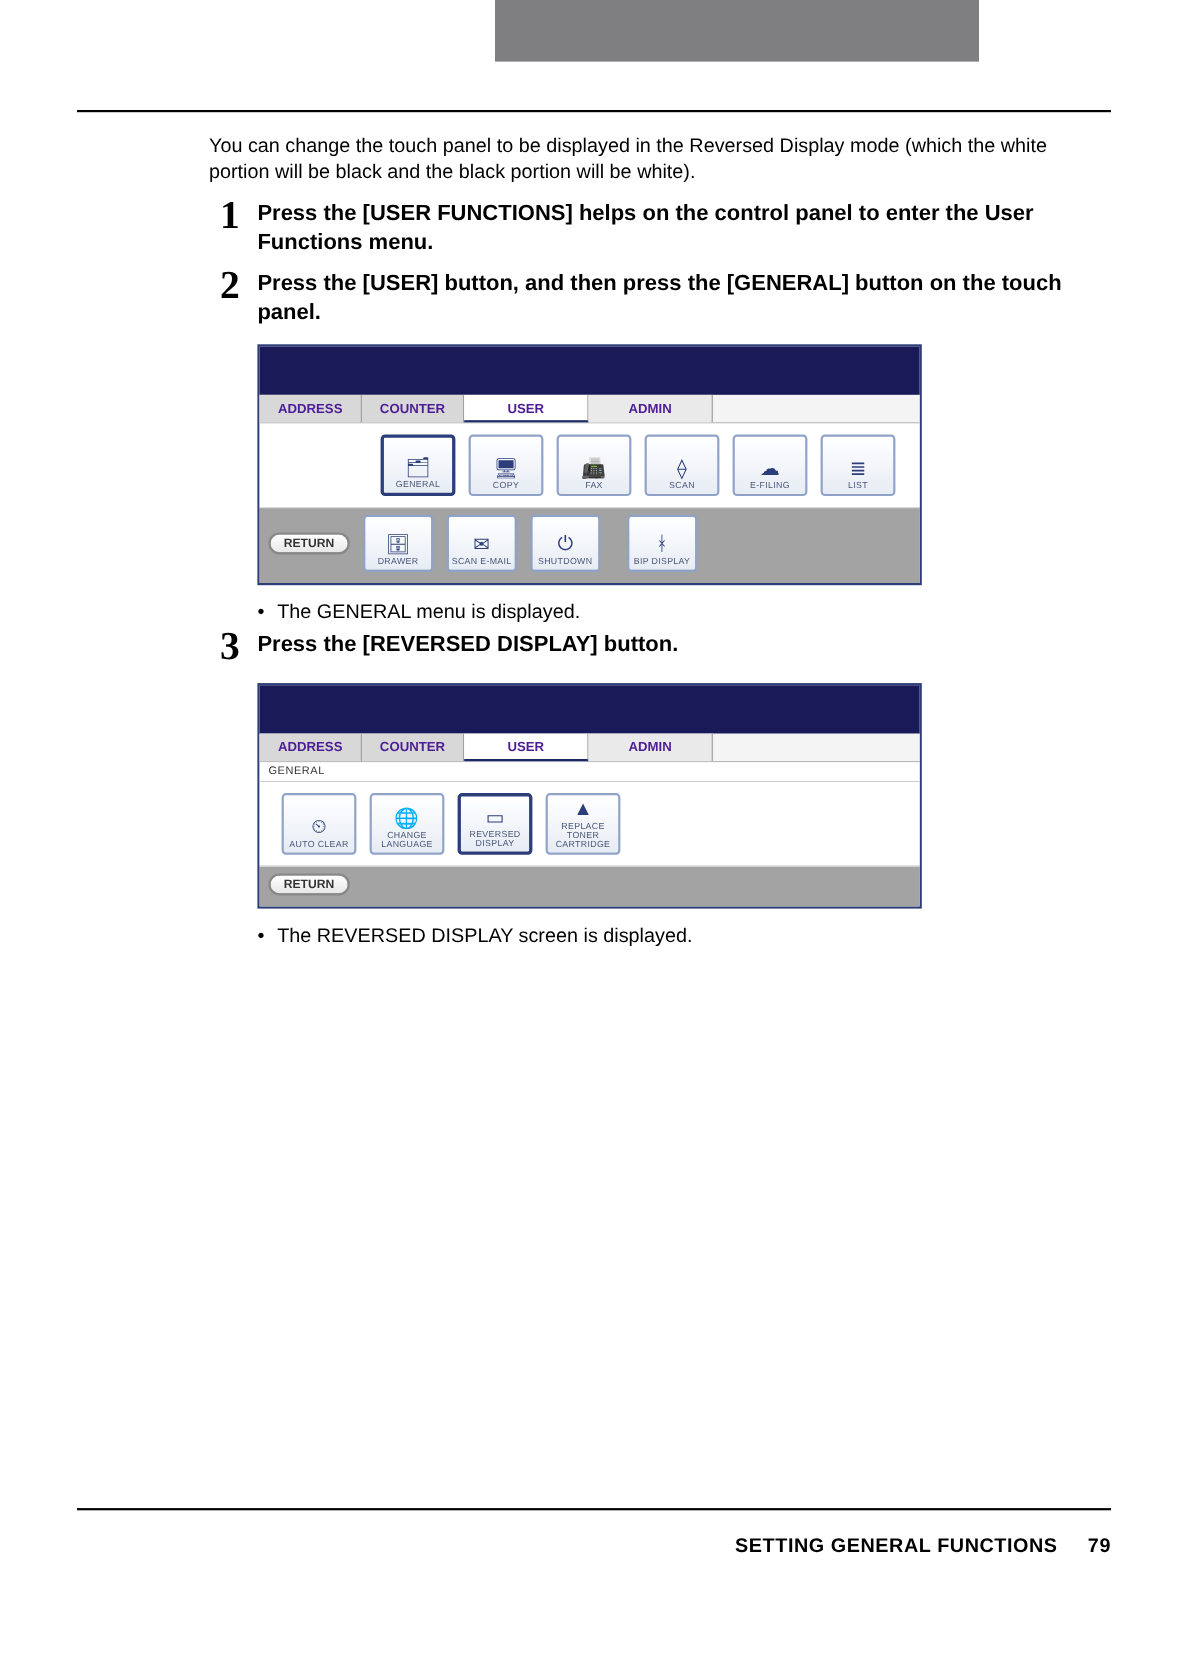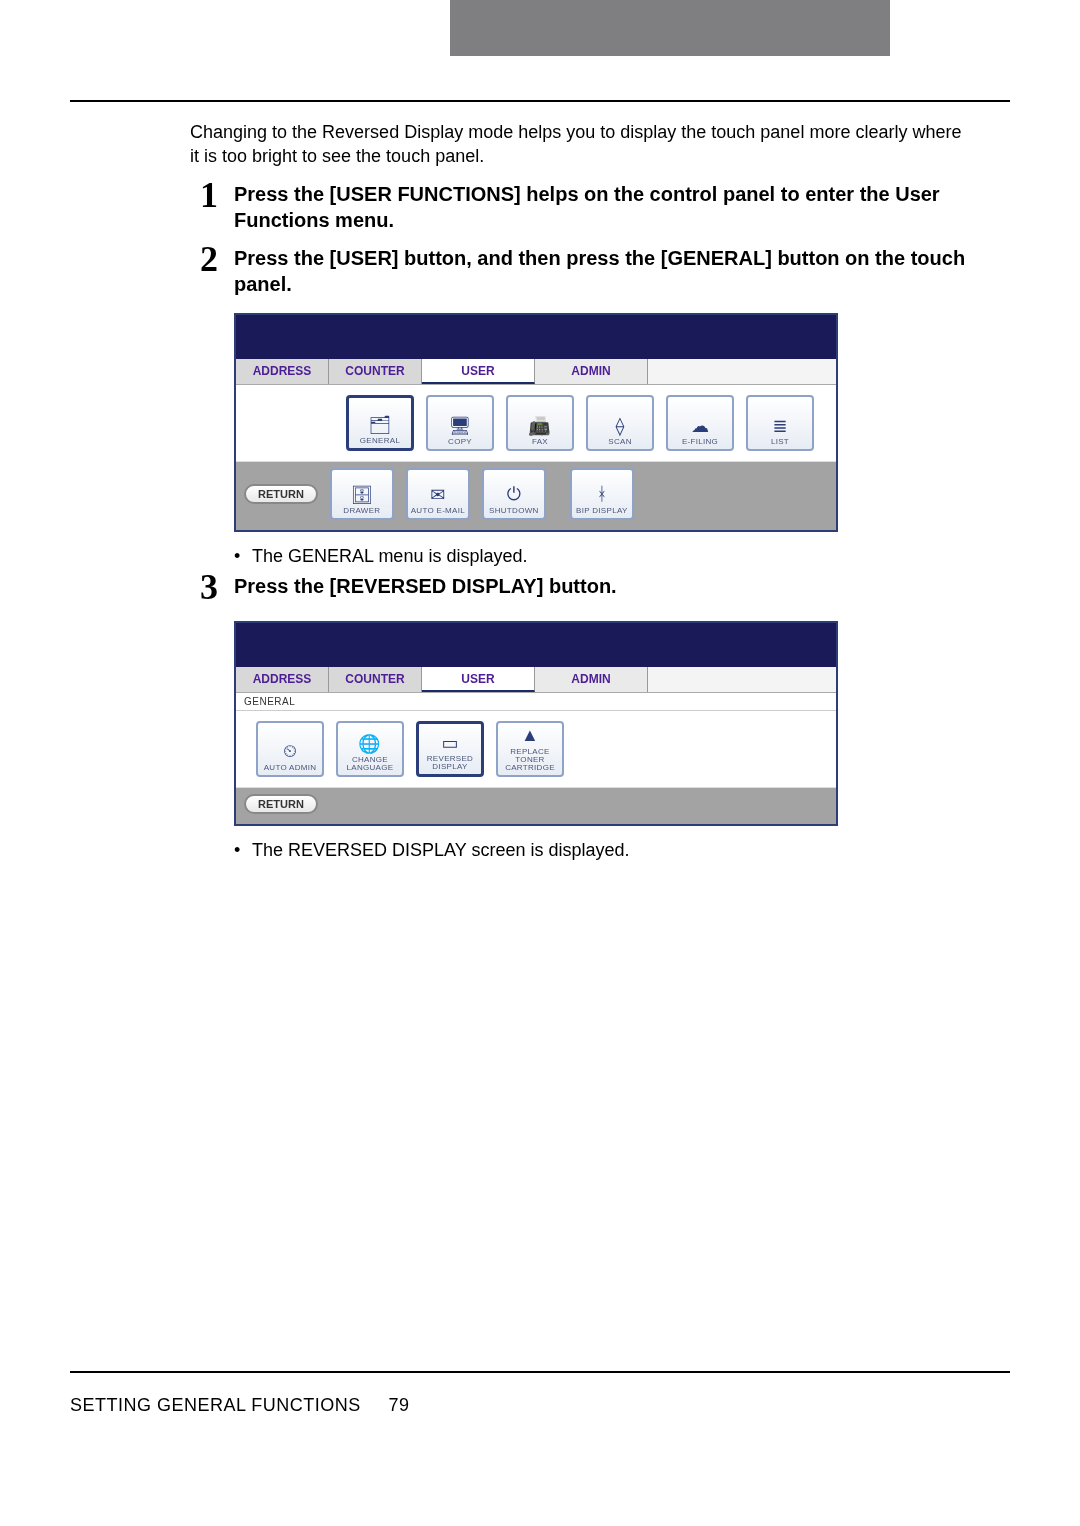--- a/index.html
+++ b/index.html
@@ -177,44 +177,45 @@
     font-weight: bold;
     color: #333;
     background: linear-gradient(#fff,#e8e8e8);
   }
   .footer-rule {
     border-top: 2px solid #000;
     width: 100%;
     margin-bottom: 22px;
   }
   .footer-line {
-    text-align: left;
+    text-align: right;
     font-size: 18px;
     letter-spacing: 0.5px;
+    font-weight: bold;
   }
   .footer-line .pg {
     margin-left: 22px;
   }
   
   .glyph { font-family: "Segoe UI Symbol","Apple Color Emoji",sans-serif; }
 </style>
 </head>
 <body>
 
 <div class="page">
 
   <div class="top-block">
     <div class="top-gray"></div>
   </div>
   <div class="spacer1"></div>
 
   <div class="rule"></div>
 
 
-  <div class="body-indent">Changing to the Reversed Display mode helps you to display the touch panel more clearly where it is too bright to see the touch panel.</div>
+  <div class="body-indent">You can change the touch panel to be displayed in the Reversed Display mode (which the white portion will be black and the black portion will be white).</div>
 
   <div class="steps">
     <div class="step">
       <div class="step-num">1</div>
       <div class="step-text">Press the [USER FUNCTIONS] helps on the control panel to enter the User Functions menu.</div>
     </div>
   </div>
 
   <div class="steps">
     <div class="step">
@@ -261,21 +262,21 @@
       </div>
 
       <div class="bottomrow">
         <div class="returnbtn">RETURN</div>
         <div class="iconbtn small">
           <div class="ic glyph">🗄</div>
           <div class="lbl">DRAWER</div>
         </div>
         <div class="iconbtn small">
           <div class="ic glyph">✉</div>
-          <div class="lbl">AUTO E-MAIL</div>
+          <div class="lbl">SCAN E-MAIL</div>
         </div>
         <div class="iconbtn small">
           <div class="ic glyph">⏻</div>
           <div class="lbl">SHUTDOWN</div>
         </div>
         <div class="spacer"></div>
         <div class="iconbtn small">
           <div class="ic glyph">ᚼ</div>
           <div class="lbl">BIP DISPLAY</div>
         </div>
@@ -302,21 +303,21 @@
         <div class="tab address">ADDRESS</div>
         <div class="tab counter">COUNTER</div>
         <div class="tab user active">USER</div>
         <div class="tab admin">ADMIN</div>
       </div>
       <div class="sub-label">GENERAL</div>
 
       <div class="iconrow noindent">
         <div class="iconbtn">
           <div class="ic glyph">⏲</div>
-          <div class="lbl">AUTO ADMIN</div>
+          <div class="lbl">AUTO CLEAR</div>
         </div>
         <div class="iconbtn">
           <div class="ic glyph">🌐</div>
           <div class="lbl two">CHANGE
 LANGUAGE</div>
         </div>
         <div class="iconbtn sel">
           <div class="ic glyph">▭</div>
           <div class="lbl two">REVERSED
 DISPLAY</div>

